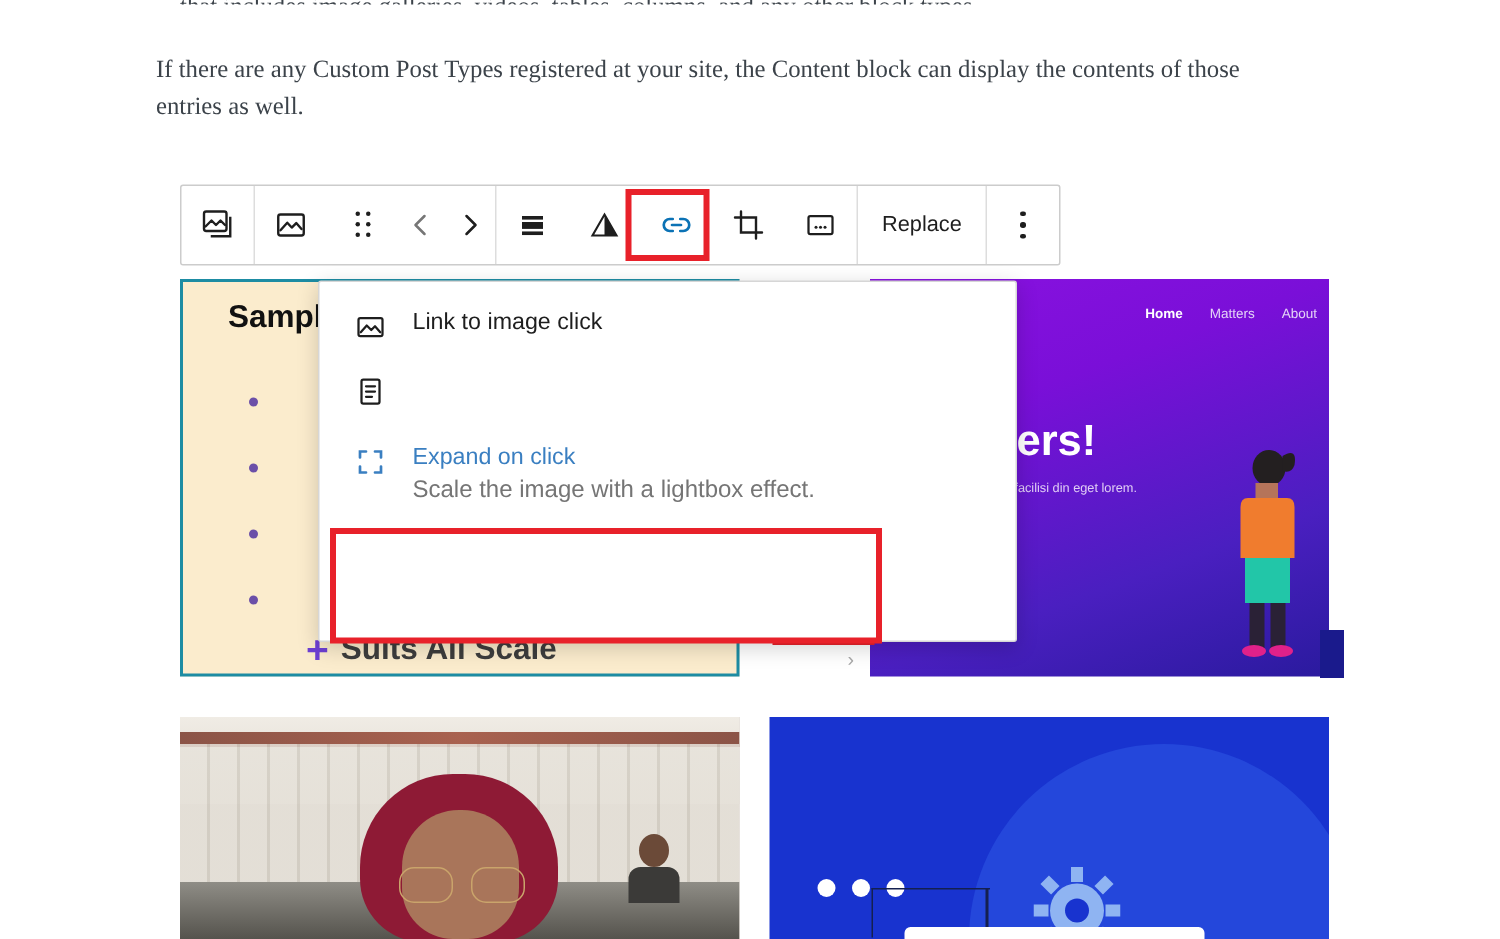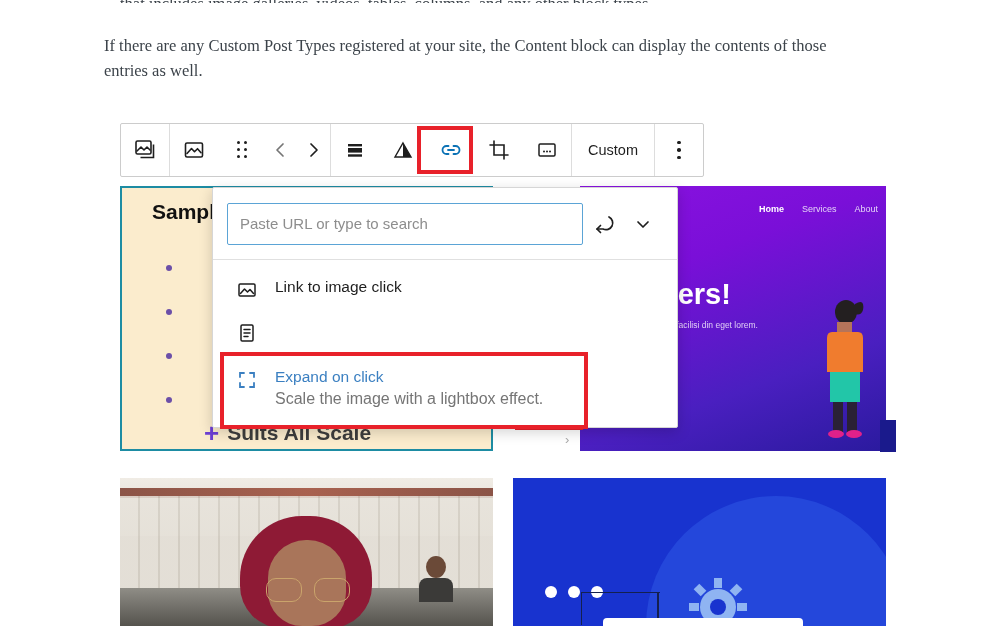--- a/index.html
+++ b/index.html
@@ -185,21 +185,21 @@
     </ul>
   </div>
   <div class="sample-foot">
     <span class="plus">+</span>
     <span class="txt">Suits All Scale</span>
   </div>
 
   <div class="img-card card-hero">
     <div class="hero-nav">
       <span class="active">Home</span>
-      <span>Services</span>
+      <span>Matters</span>
       <span>About</span>
     </div>
     <div class="hero-head">dea Matters!</div>
     <div class="hero-sub">tor nulla facilisi tristique facilisi din eget lorem.</div>
     <div class="hero-btn">ite</div>
     <svg class="hero-person" viewBox="0 0 56 140">
       <ellipse cx="30" cy="14" rx="11" ry="12" fill="#231f20"></ellipse>
       <path d="M39 6 q10 -6 8 6 q-2 6 -8 4 z" fill="#231f20"></path>
       <rect x="21" y="24" width="15" height="10" fill="#b5745a"></rect>
       <path d="M16 34 h26 q5 0 5 6 v34 h-36 v-34 q0 -6 5 -6 z" fill="#f07c2e"></path>
@@ -327,49 +327,35 @@
       <button class="tb-btn">
         <svg width="22" height="22" viewBox="0 0 22 22" fill="none" stroke="#1e1e1e" stroke-width="1.5">
           <rect x="3" y="5" width="16" height="12" rx="1.2"></rect>
           <circle cx="8" cy="12.5" r="1" fill="#1e1e1e" stroke="none"></circle>
           <circle cx="11" cy="12.5" r="1" fill="#1e1e1e" stroke="none"></circle>
           <circle cx="14" cy="12.5" r="1" fill="#1e1e1e" stroke="none"></circle>
         </svg>
       </button>
     </div>
     <div class="tb-group">
-      <button class="tb-btn wide">Custom</button>
+      <button class="tb-btn wide">Replace</button>
     </div>
     <div class="tb-group">
       <button class="tb-btn">
         <span class="dots3v">
             <i></i>
             <i></i>
             <i></i>
           </span>
       </button>
     </div>
   </div>
   <div class="tb-highlight"></div>
 
   <div class="popover">
-    <div class="pop-top">
-      <input class="url-input" type="text" placeholder="Paste URL or type to search" style="">
-      <button class="pop-iconbtn">
-        <svg width="26" height="26" viewBox="0 0 26 26" fill="none" stroke="#1e1e1e" stroke-width="1.7" stroke-linecap="round" stroke-linejoin="round">
-          <path d="M19 6 a6 6 0 0 1 -6 12 H7"></path>
-          <path d="M10.5 14.5 L7 18 l3.5 3.5"></path>
-        </svg>
-      </button>
-      <button class="pop-iconbtn">
-        <svg width="20" height="20" viewBox="0 0 20 20" fill="none" stroke="#1e1e1e" stroke-width="1.7" stroke-linecap="round" stroke-linejoin="round">
-          <path d="M5 8 l5 5 5-5"></path>
-        </svg>
-      </button>
-    </div>
 
     <div class="pop-menu">
       <div class="pop-item">
         <span class="pi-icon">
           <svg width="22" height="22" viewBox="0 0 22 22" fill="none" stroke="#1e1e1e" stroke-width="1.5">
             <rect x="3" y="5" width="16" height="12" rx="1.2"></rect>
             <path d="M4.5 14.5 l4-4.5 3 3 2.5-2.5 3.5 4" stroke-linecap="round" stroke-linejoin="round"></path>
           </svg>
         </span>
         <span>

